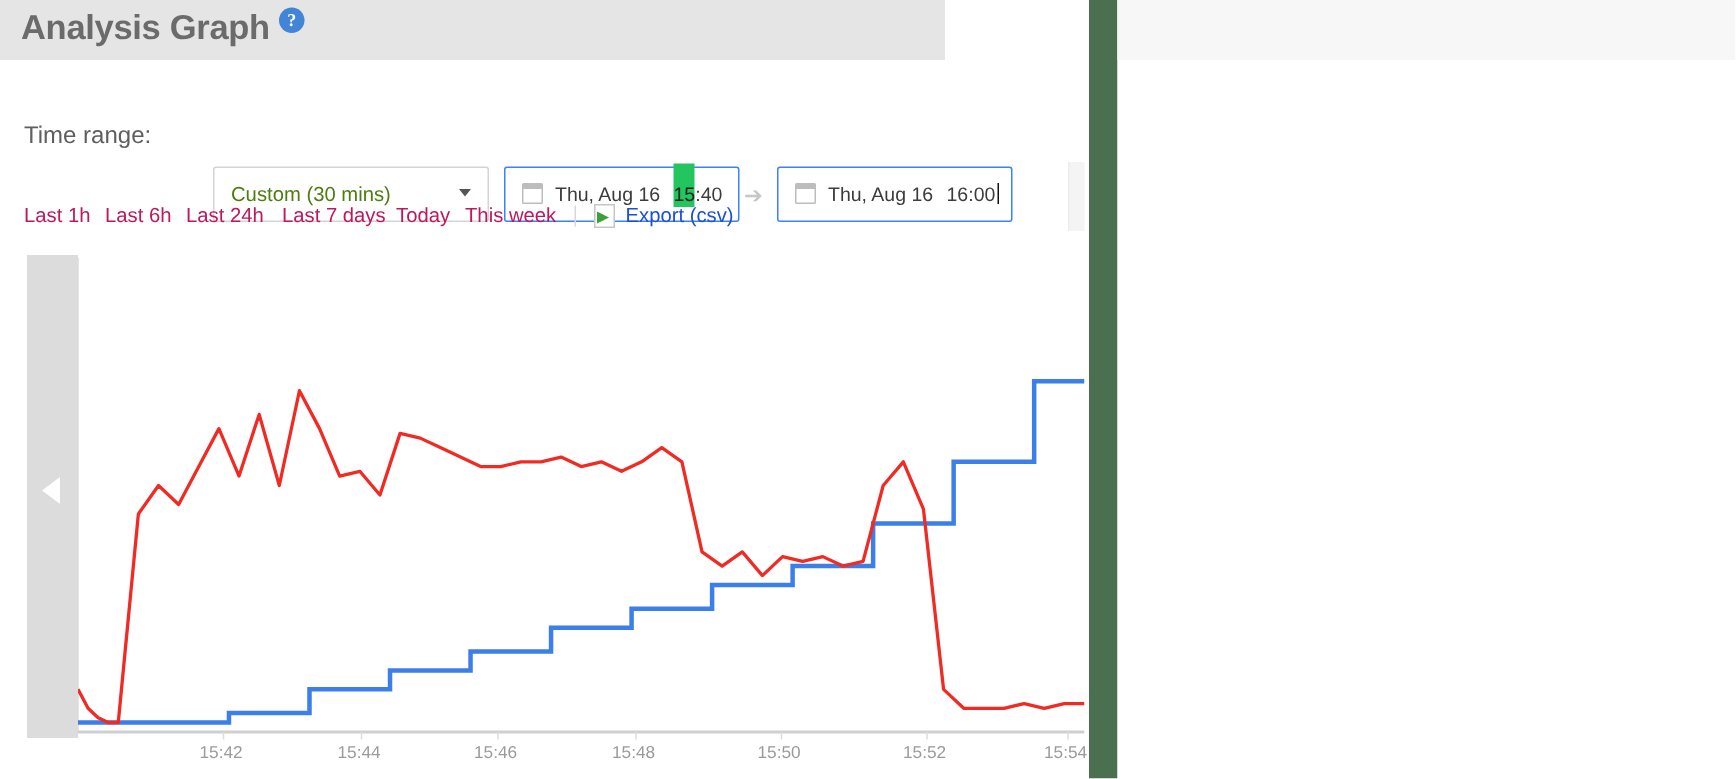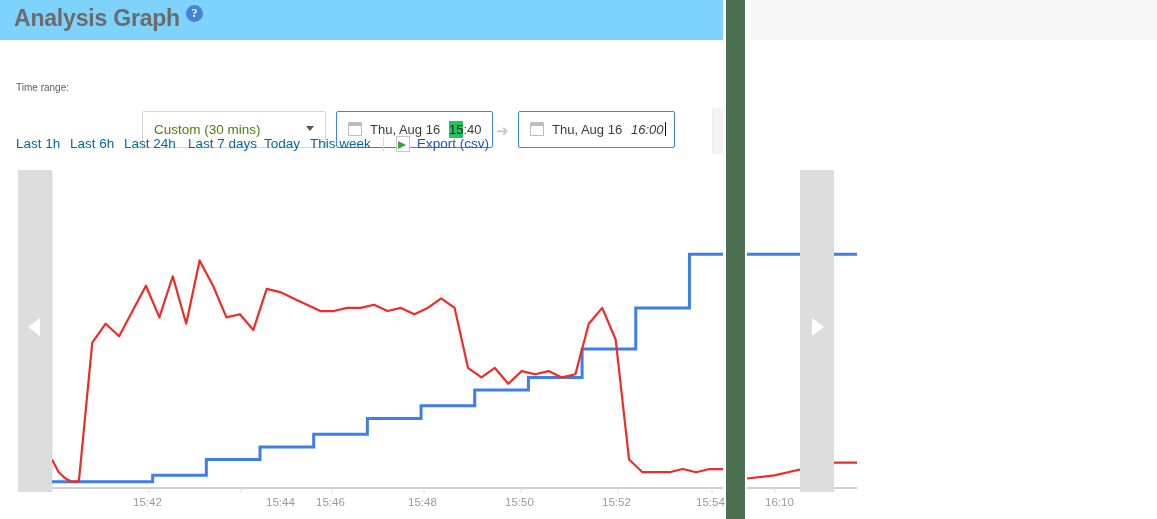--- a/index.html
+++ b/index.html
@@ -12,22 +12,22 @@
   }
   #root {
     position: relative;
     width: 1157px; height: 519px;
     background: #ffffff;
   }
 
   
   .header {
     position: absolute; left: 0; top: 0;
-    width: 723px; height: 40px;
-    background: #7dd3fc;
+    width: 630px; height: 40px;
+    background: #e5e5e5;
   }
   .header-title {
     position: absolute; left: 14px; top: 5px;
     font-size: 23px; font-weight: bold;
     color: #6b6b6b;
     letter-spacing: -0.2px;
     white-space: nowrap;
   }
   .help-icon {
     position: absolute; left: 186px; top: 5px;
@@ -41,21 +41,21 @@
   }
 
   
   .toolbar {
     position: absolute; left: 0; top: 40px;
     width: 723px; height: 87px;
     background: #ffffff;
   }
   .tr-label {
     position: absolute; left: 16px; top: 42px;
-    font-size: 10px; color: #5f5f5f;
+    font-size: 16px; color: #5f5f5f;
     white-space: nowrap;
   }
   .range-select {
     position: absolute; left: 142px; top: 71px;
     width: 184px; height: 37px;
     border: 1px solid #d4d4d4; border-radius: 2px;
     background: #ffffff;
   }
   .range-select-text {
     position: absolute; left: 11px; top: 10px;
@@ -85,23 +85,23 @@
   }
   .dt-date {
     position: absolute; left: 33px; top: 10px;
     font-size: 13px; color: #3c3c3c; white-space: nowrap;
   }
   .dt-time {
     position: absolute; top: 10px;
     font-size: 13px; color: #3c3c3c; white-space: nowrap;
   }
   #dt-start .dt-time { left: 112px; }
-  #dt-end   .dt-time { left: 112px; font-style: italic; }
+  #dt-end   .dt-time { left: 112px; }
   .hour-sel {
-    background: #22c55e; color: #222; padding: 1px 0 1px 0;
+    background: #22c55e; color: #222; padding: 13px 0 1px 0;
   }
   .caret-bar {
     display: inline-block;
     width: 1px; height: 14px;
     background: #111;
     vertical-align: -2px;
     margin-left: 1px;
   }
   .arrow-between {
     position: absolute; left: 496px; top: 83px;
@@ -115,21 +115,21 @@
     border-left: 1px solid #ededed;
   }
 
   
   .quicklinks {
     position: absolute; left: 0; top: 136px;
     width: 723px; height: 22px;
   }
   .qlink {
     position: absolute; top: 0;
-    font-size: 13.5px; color: #0369a1;
+    font-size: 13.5px; color: #be185d;
     cursor: pointer; white-space: nowrap;
   }
   .qsep {
     position: absolute; top: 1px;
     width: 1px; height: 14px; background: #d8d8d8;
   }
   .export-icon {
     position: absolute; left: 396px; top: 0px;
     width: 14px; height: 16px;
     background: #ffffff;
@@ -279,40 +279,28 @@
         <line x1="600" y1="318" x2="600" y2="323" stroke="#dcdcdc" stroke-width="1"></line>
         <line x1="694" y1="318" x2="694" y2="323" stroke="#dcdcdc" stroke-width="1"></line>
         <path d="M34,311.68 L54.129999999999995,311.68 L54.129999999999995,311.68 L80.97,311.68 L80.97,311.68 L107.81,311.68 L107.81,311.68 L134.64999999999998,311.68 L134.64999999999998,305.36 L161.49,305.36 L161.49,305.36 L188.33,305.36 L188.33,289.56 L215.17000000000002,289.56 L215.17000000000002,289.56 L242.01,289.56 L242.01,276.92 L268.85,276.92 L268.85,276.92 L295.69,276.92 L295.69,264.28 L322.53,264.28 L322.53,264.28 L349.37,264.28 L349.37,248.48000000000002 L376.21,248.48000000000002 L376.21,248.48000000000002 L403.05,248.48000000000002 L403.05,235.84 L429.89,235.84 L429.89,235.84 L456.73,235.84 L456.73,220.04000000000002 L483.57000000000005,220.04000000000002 L483.57000000000005,220.04000000000002 L510.40999999999997,220.04000000000002 L510.40999999999997,207.4 L537.25,207.4 L537.25,207.4 L564.09,207.4 L564.09,178.96 L590.93,178.96 L590.93,178.96 L617.77,178.96 L617.77,137.88000000000002 L644.61,137.88000000000002 L644.61,137.88000000000002 L671.4499999999999,137.88000000000002 L671.4499999999999,84.16 L705,84.16 L705,84.16" fill="none" stroke="#3d7fe8" stroke-width="3" stroke-linejoin="miter"></path>
         <path d="M34,289.56 L40.71,302.2 L47.42,308.52 L54.129999999999995,311.68 L60.84,311.68 L67.55000000000001,242.16 L74.25999999999999,172.64 L87.68,153.68 L101.10000000000001,166.32 L114.52,141.04 L127.94000000000001,115.75999999999999 L141.36,147.35999999999999 L154.78,106.28 L168.20000000000002,153.68 L181.62,90.48000000000002 L195.04,115.75999999999999 L208.46,147.35999999999999 L221.88000000000002,144.2 L235.29999999999998,160 L248.72,118.91999999999999 L262.14,122.08000000000001 L275.56,128.4 L288.98,134.72 L302.40000000000003,141.04 L315.82,141.04 L329.24,137.88000000000002 L342.66,137.88000000000002 L356.08,134.72 L369.5,141.04 L382.92,137.88000000000002 L396.34000000000003,144.2 L409.76000000000005,137.88000000000002 L423.17999999999995,128.4 L436.59999999999997,137.88000000000002 L450.02,197.92000000000002 L463.44,207.4 L476.86,197.92000000000002 L490.28000000000003,213.72 L503.7,201.07999999999998 L517.12,204.24 L530.54,201.07999999999998 L543.96,207.4 L557.38,204.24 L570.8000000000001,153.68 L584.2199999999999,137.88000000000002 L597.64,169.48000000000002 L611.06,289.56 L624.48,302.2 L637.9,302.2 L651.32,302.2 L664.74,299.04 L678.16,302.2 L691.58,299.04 L705,299.04" fill="none" stroke="#ef2b24" stroke-width="2.2" stroke-linejoin="round"></path>
       </svg>
     <div class="nav-strip" id="nav-left">
       <span class="nav-tri"></span>
     </div>
 
   <div class="xaxis-label" style="left: 115px;">15:42</div>
-      <div class="xaxis-label" style="left: 207px; margin-left: 41px;">15:44</div>
+      <div class="xaxis-label" style="left: 207px;">15:44</div>
       <div class="xaxis-label" style="left: 298px;">15:46</div>
       <div class="xaxis-label" style="left: 390px;">15:48</div>
       <div class="xaxis-label" style="left: 487px;">15:50</div>
       <div class="xaxis-label" style="left: 584px;">15:52</div>
       <div class="xaxis-label" style="left: 678px;">15:54</div>
     </div>
 
   <div class="green-band"></div>
 
   <div class="right-pane">
     <div class="right-header"></div>
-    <div class="right-chart">
-      <svg id="plot-svg-right" width="112" height="349">
-          <line x1="2" y1="318" x2="112" y2="318" stroke="#cfcfcf" stroke-width="2"></line>
-          <line x1="30" y1="318" x2="30" y2="323" stroke="#dcdcdc" stroke-width="1"></line>
-          <line x1="2" y1="84.16" x2="112" y2="84.16" stroke="#3d7fe8" stroke-width="3"></line>
-          <path d="M2,308.52 L29.5,305.36 L57,299.04 L84.5,292.72 L112,292.72" fill="none" stroke="#ef2b24" stroke-width="2.2"></path>
-        </svg>
-      <div class="nav-strip" id="nav-right">
-        <span class="nav-tri"></span>
-      </div>
-      <div class="right-xlabel">16:10</div>
-    </div>
 
   </div>
 
 </div>
 
 </body></html>

